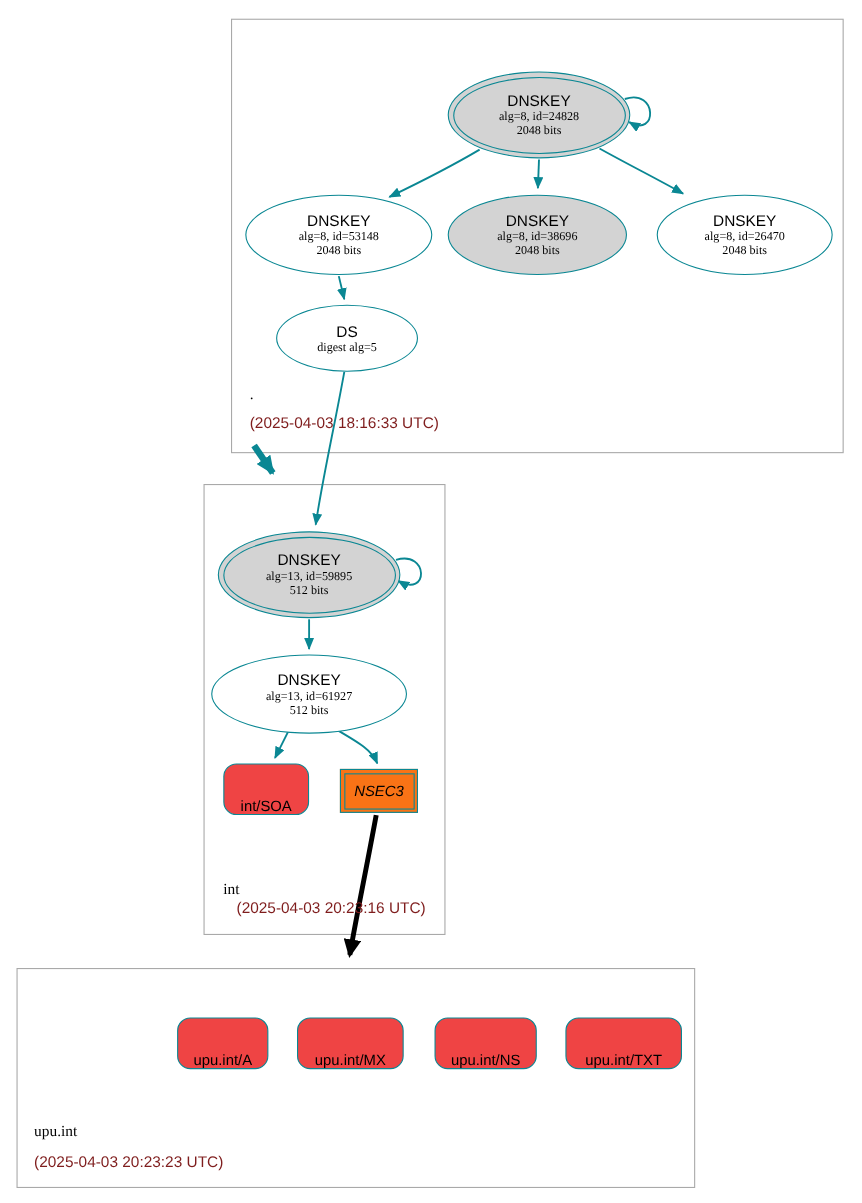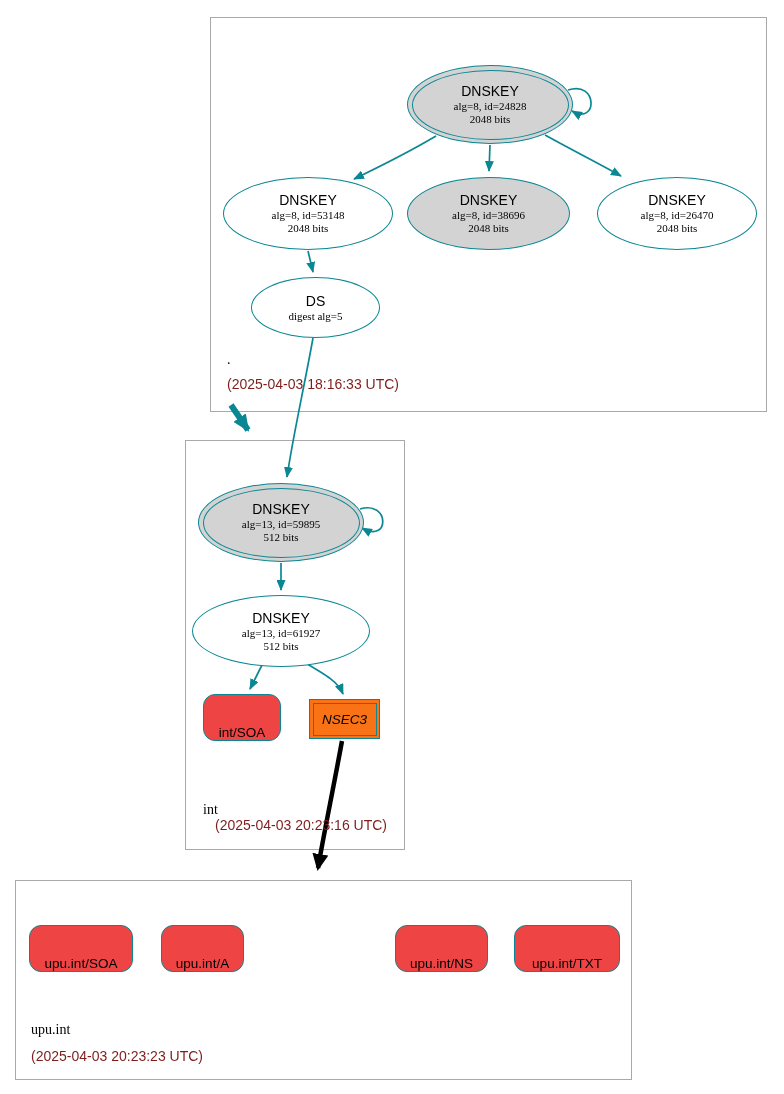--- a/index.html
+++ b/index.html
@@ -122,25 +122,25 @@
   </div>
 
   <div class="rrset" style="left:203px; top:694px; width:78px; height:47px;">
     <span>int/SOA</span>
   </div>
 
   <div class="nsec3" style="left:309px; top:699px; width:71px; height:40px;">
     <span>NSEC3</span>
   </div>
 
-  <div class="rrset" style="left:29px; top:925px; width:104px; height:47px;">
-    <span>upu.int/SOA</span>
-  </div>
   <div class="rrset" style="left:161px; top:925px; width:83px; height:47px;">
     <span>upu.int/A</span>
+  </div>
+  <div class="rrset" style="left:270px; top:925px; width:97px; height:47px;">
+    <span>upu.int/MX</span>
   </div>
   <div class="rrset" style="left:395px; top:925px; width:93px; height:47px;">
     <span>upu.int/NS</span>
   </div>
   <div class="rrset" style="left:514px; top:925px; width:106px; height:47px;">
     <span>upu.int/TXT</span>
   </div>
 
 </div>
 

